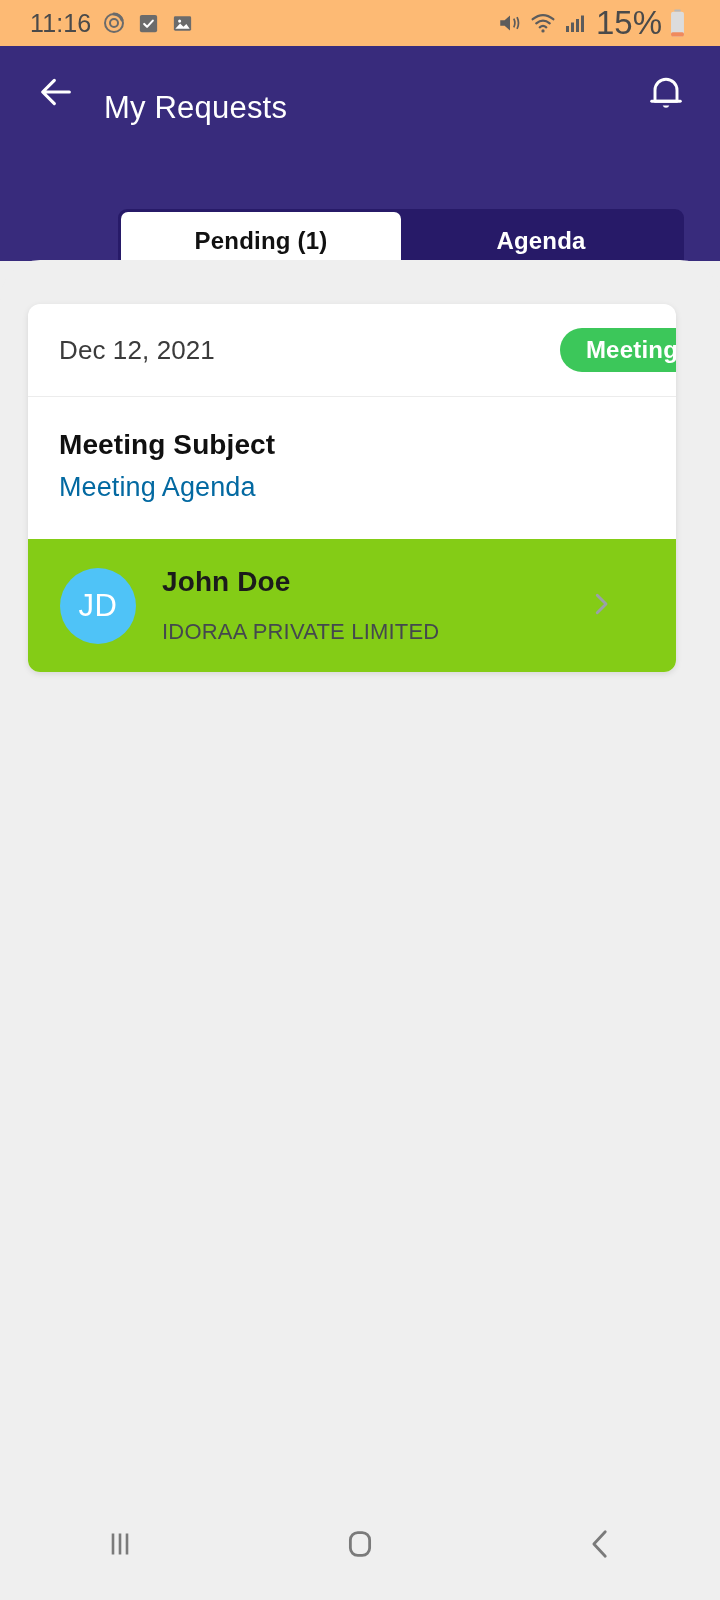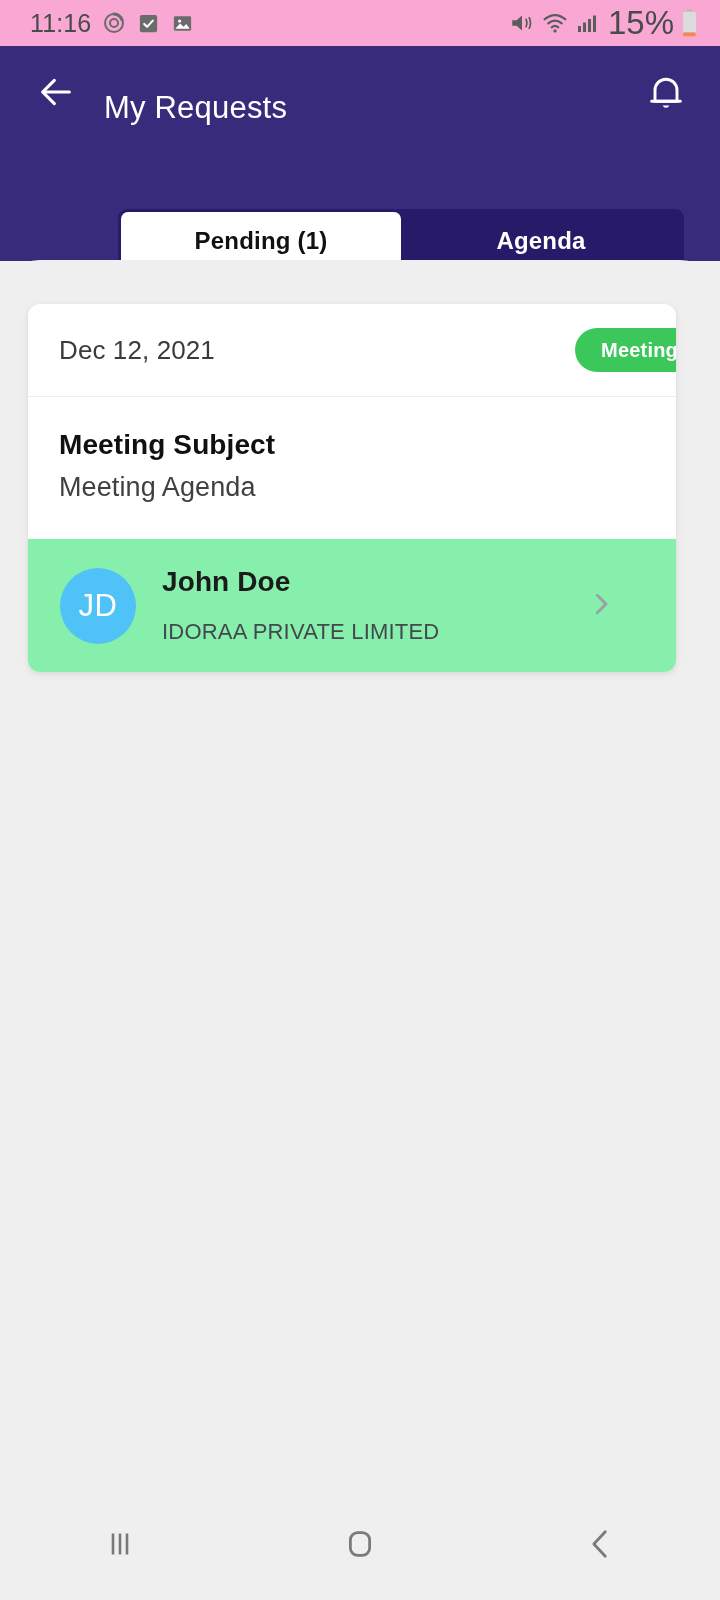--- a/index.html
+++ b/index.html
@@ -13,25 +13,25 @@
     font-family: "Liberation Sans", sans-serif;
     background: #efefef;
     overflow: hidden;
     position: relative;
   }
 
   
   .status-bar {
     height: 46px;
     width: 100%;
-    background: #f9a8d4;
+    background: #fdba74;
     display: flex;
     align-items: center;
     justify-content: space-between;
-    padding: 0 22px 0 30px;
+    padding: 0 34px 0 30px;
   }
   .status-left {
     display: flex;
     align-items: center;
     gap: 11px;
   }
   .status-time {
     font-size: 25px;
     color: #4a4a4a;
     letter-spacing: 0.1px;
@@ -148,21 +148,21 @@
     position: relative;
   }
   .card-date {
     font-size: 26px;
     color: #3b3b3b;
     letter-spacing: 0.1px;
   }
   .badge {
     background: #3cc75a;
     color: #ffffff;
-    font-size: 20px;
+    font-size: 24px;
     font-weight: bold;
     border-radius: 22px;
     height: 44px;
     display: flex;
     align-items: center;
     padding: 0 26px;
     margin-right: -28px;
     letter-spacing: 0.2px;
   }
 
@@ -170,27 +170,27 @@
     padding: 32px 31px 36px 31px;
   }
   .subject {
     font-size: 28px;
     font-weight: bold;
     color: #101010;
     letter-spacing: 0.1px;
   }
   .agenda {
     font-size: 27px;
-    color: #404040;
+    color: #0369a1;
     margin-top: 11px;
     letter-spacing: 0.1px;
   }
 
   .card-foot {
-    background: #86efac;
+    background: #84cc16;
     height: 133px;
     display: flex;
     align-items: center;
     padding: 0 28px 0 32px;
   }
   .avatar {
     width: 76px;
     height: 76px;
     border-radius: 50%;
     background: #4fc3f7;

